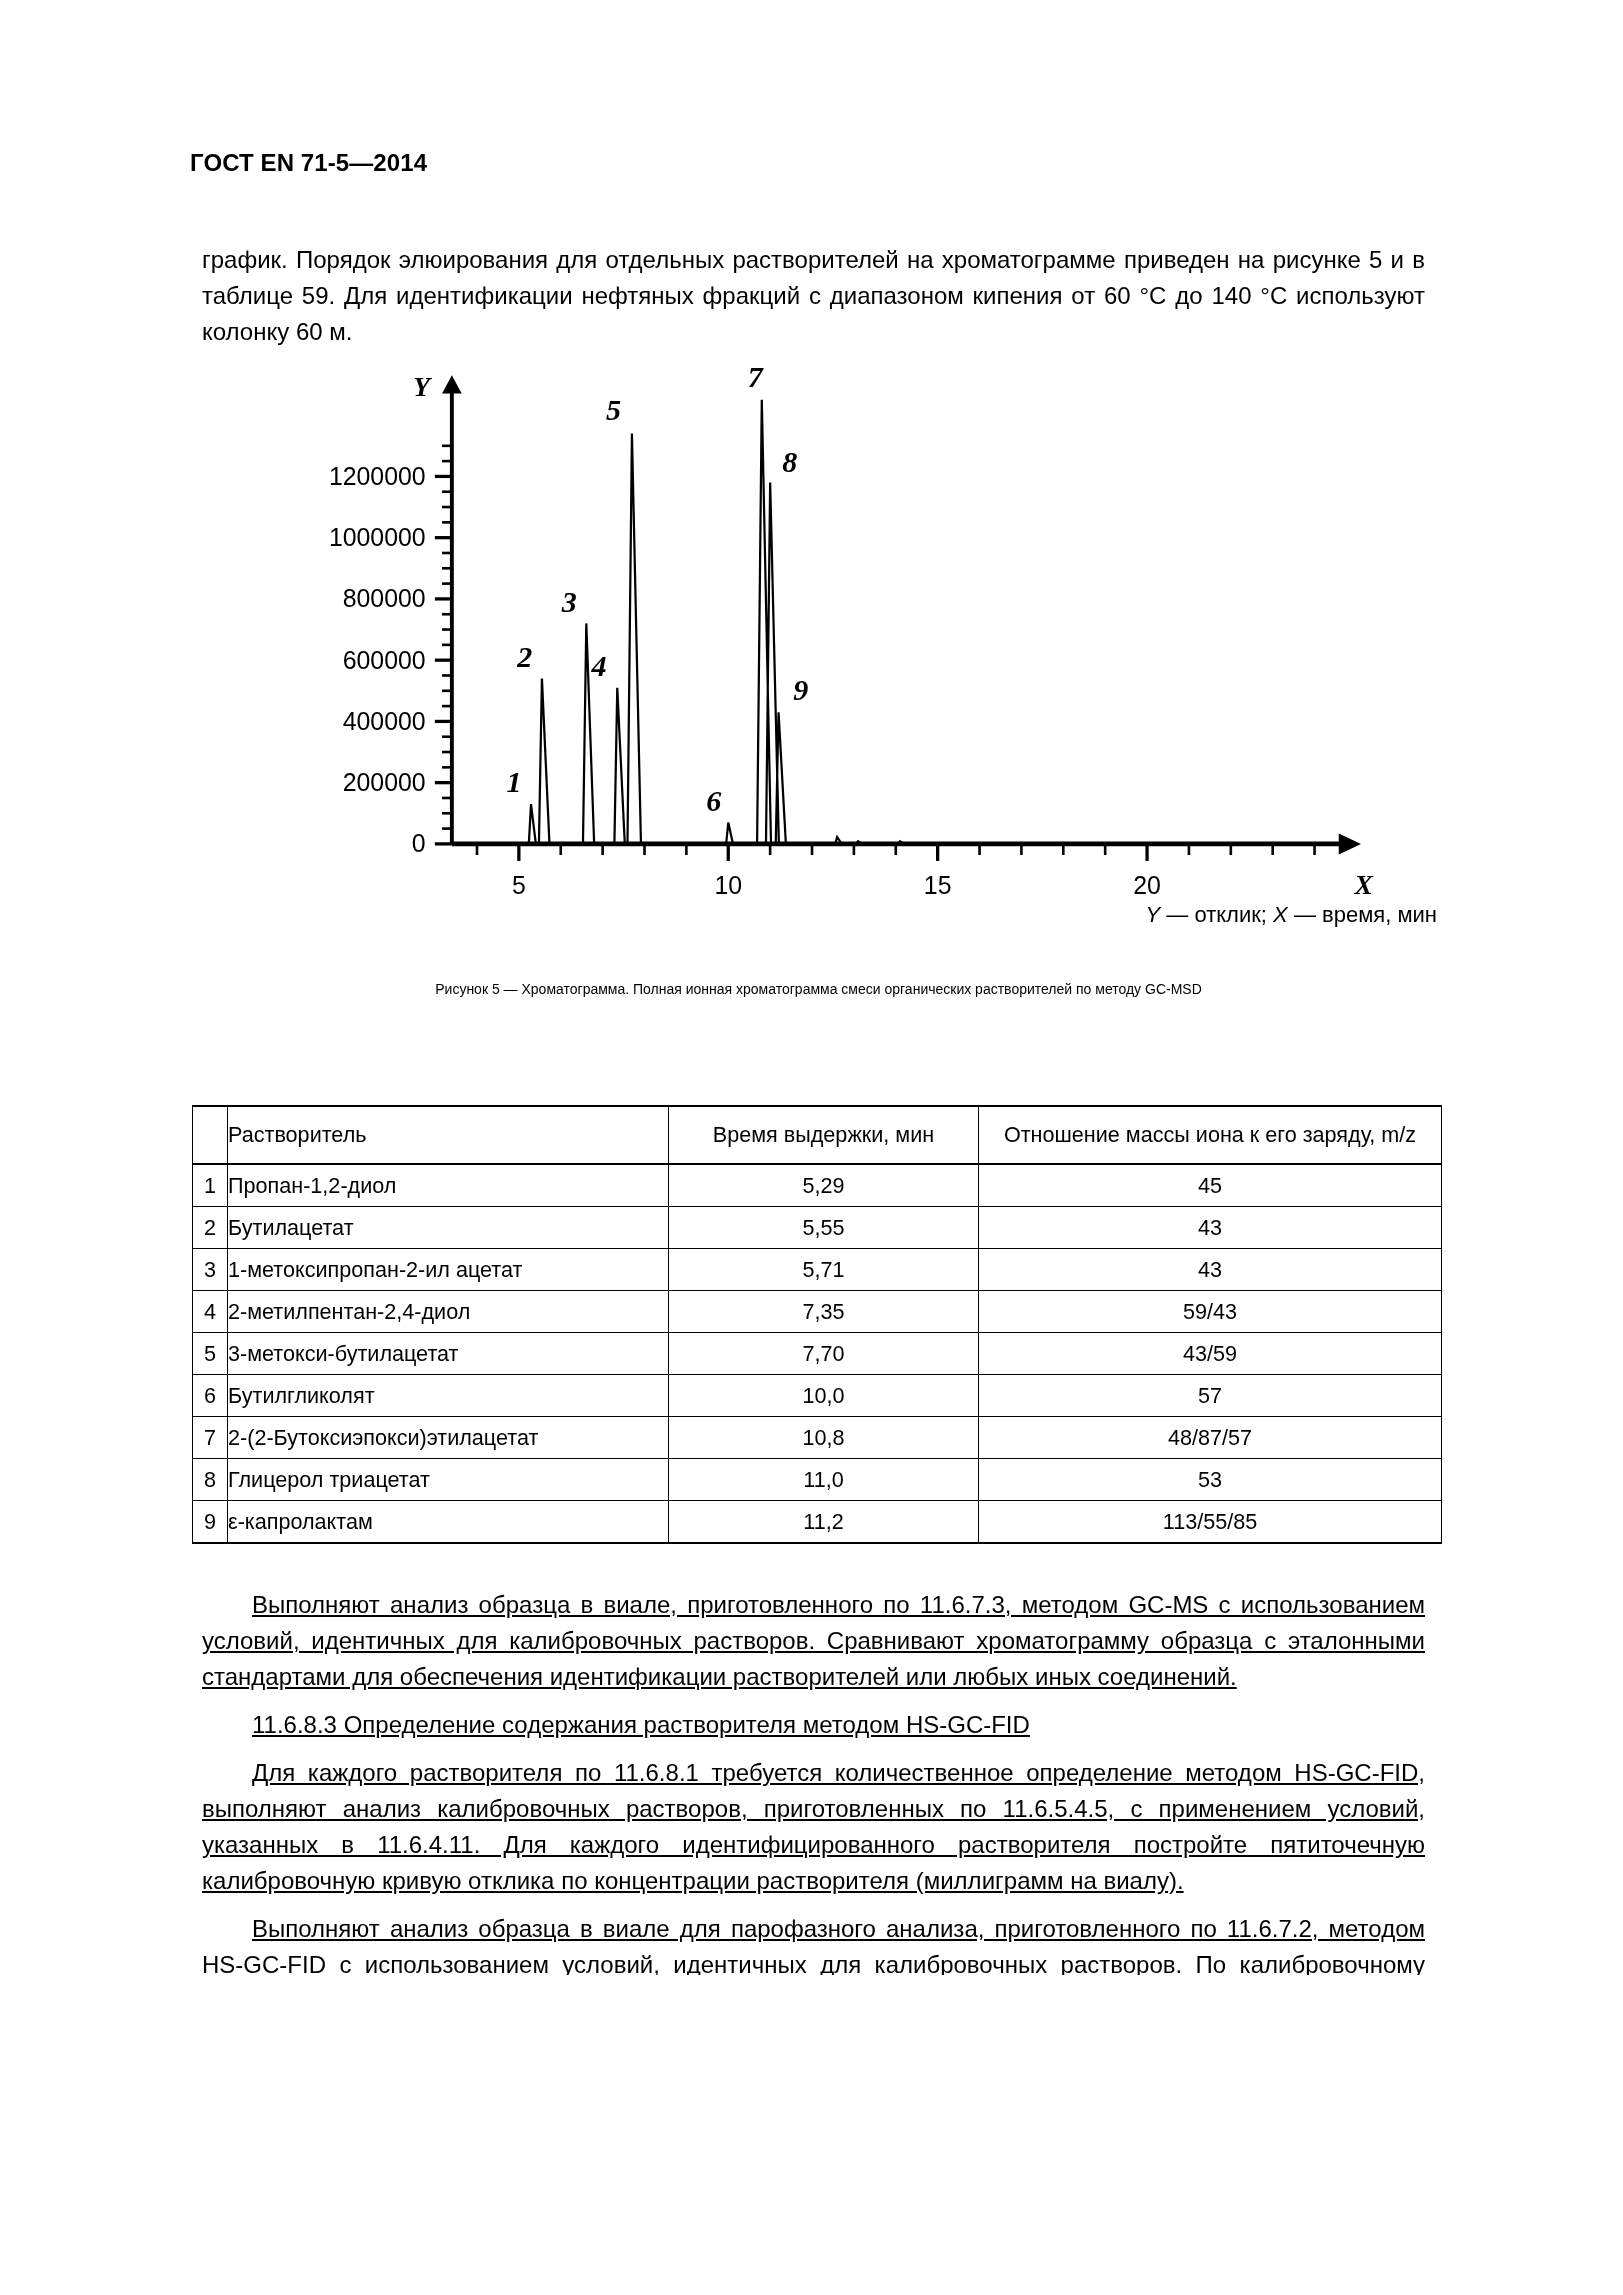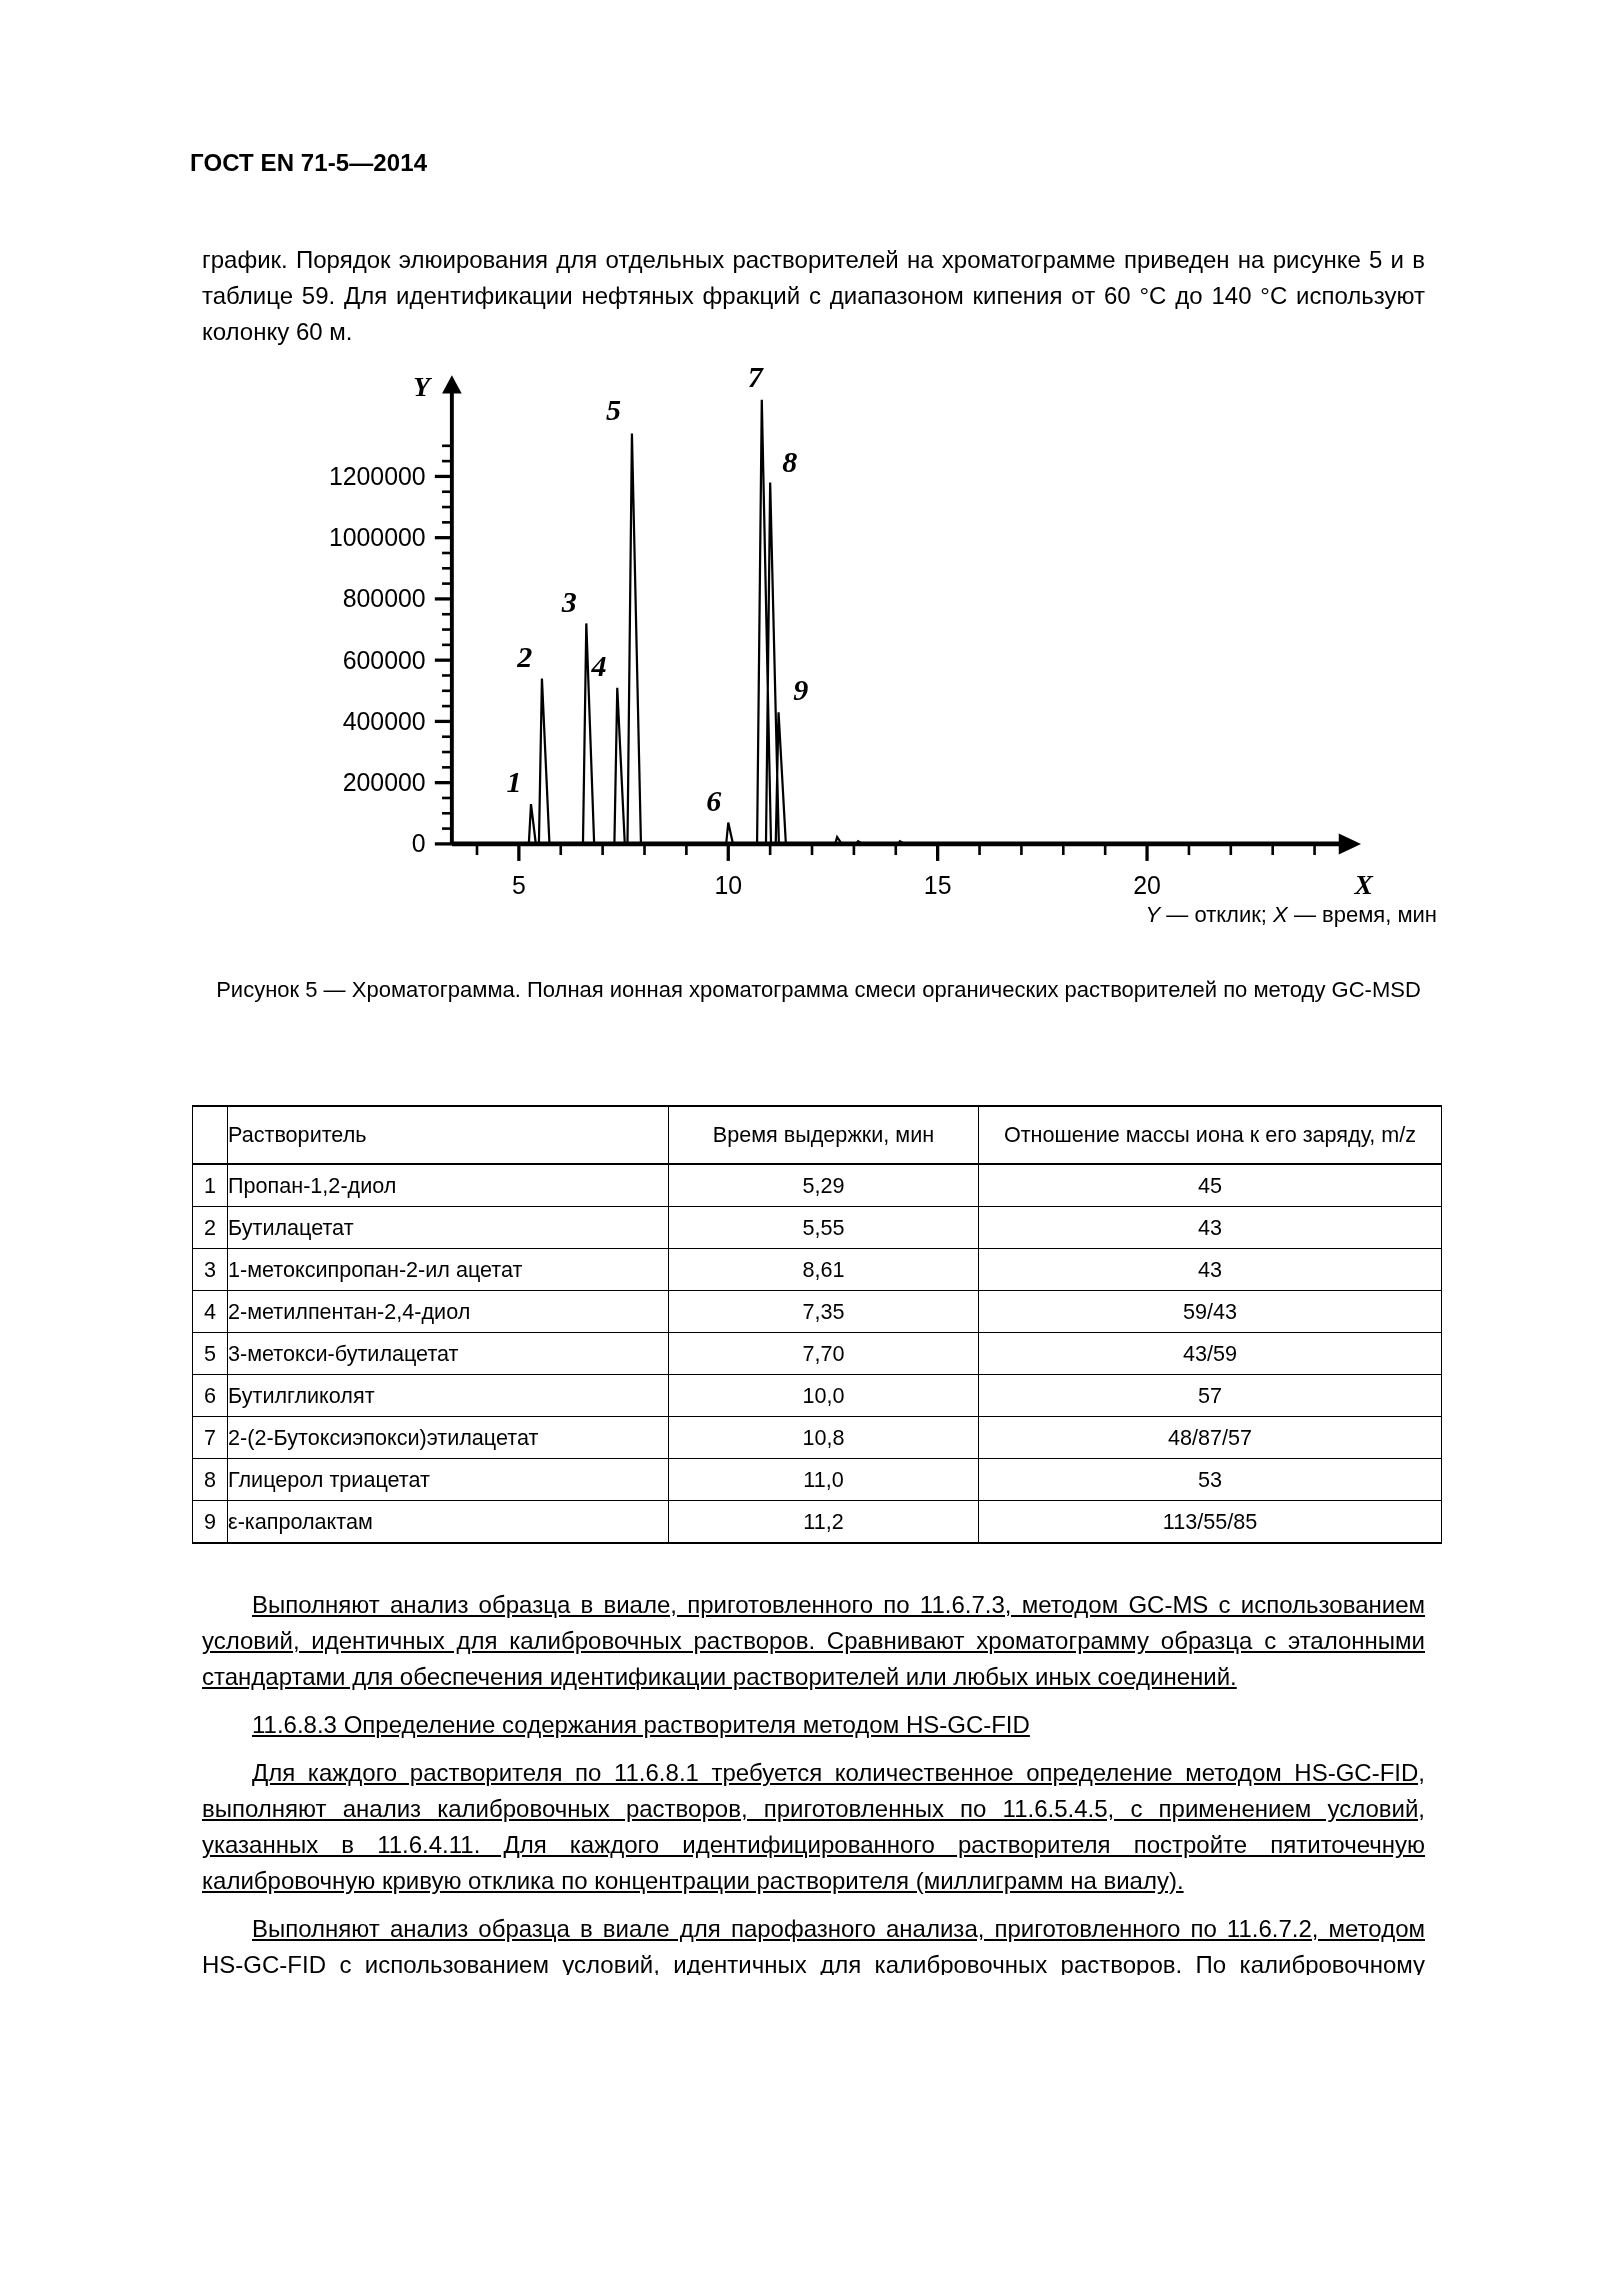--- a/index.html
+++ b/index.html
@@ -69,21 +69,21 @@
     font-size: 22px;
   }
   .fig-axis-note i { font-style: italic; }
 
   .fig-caption {
     position: absolute;
     left: 190px;
     top: 975px;
     width: 1257px;
     text-align: center;
-    font-size: 22px;
+    font-size: 14px;
     line-height: 29px;
   }
 
   
   .table-title {
     position: absolute;
     left: 190px;
     top: 1067px;
     font-size: 22px;
     white-space: nowrap;
@@ -269,21 +269,21 @@
       </tr>
       <tr>
         <td class="col-idx">2</td>
         <td class="col-name">Бутилацетат</td>
         <td class="col-time">5,55</td>
         <td class="col-mz">43</td>
       </tr>
       <tr>
         <td class="col-idx">3</td>
         <td class="col-name">1-метоксипропан-2-ил ацетат</td>
-        <td class="col-time">8,61</td>
+        <td class="col-time">5,71</td>
         <td class="col-mz">43</td>
       </tr>
       <tr>
         <td class="col-idx">4</td>
         <td class="col-name">2-метилпентан-2,4-диол</td>
         <td class="col-time">7,35</td>
         <td class="col-mz">59/43</td>
       </tr>
       <tr>
         <td class="col-idx">5</td>

